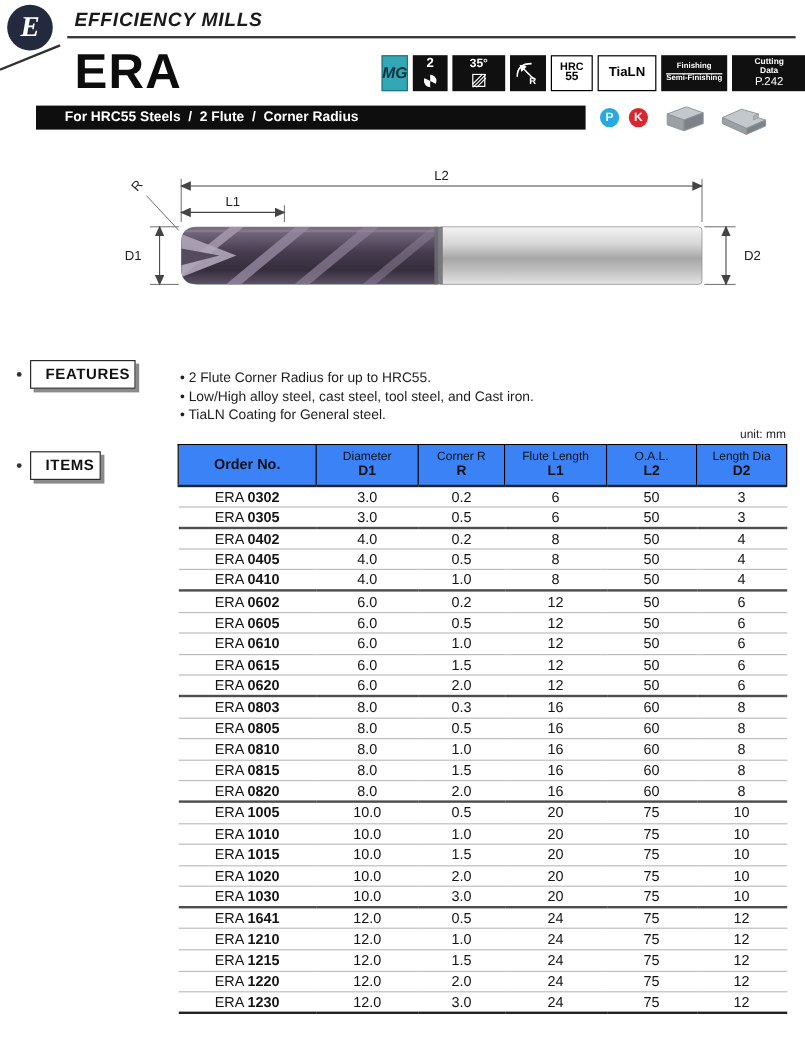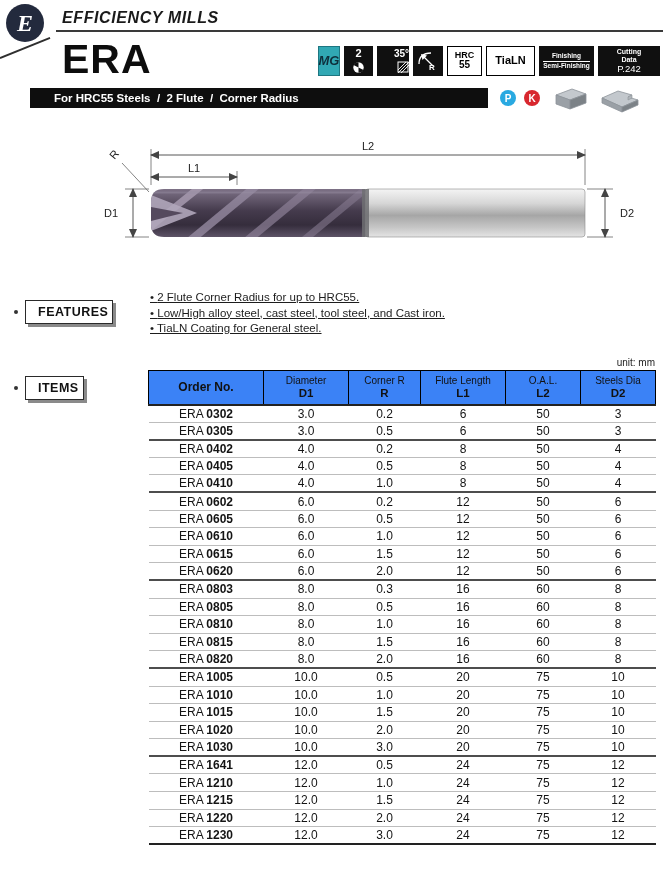--- a/index.html
+++ b/index.html
@@ -33,21 +33,21 @@
 
   
   .badge-row { position:absolute; left:318px; top:46px; height:30px; display:flex; gap:4px; align-items:stretch; }
   .badge {
     display:flex; flex-direction:column; align-items:center; justify-content:center;
     font-weight:bold; line-height:1.05; text-align:center;
   }
   .badge-mg { width:22px; background:#31a8b4; border:1px solid #1d7681; color:#0e2f3c; font-size:13px; font-style:italic; }
   .badge-dark { background:#101010; color:#fff; }
   .badge-flute { width:29px; font-size:11px; }
-  .badge-helix { width:32px; font-size:10px;align-items:flex-end; }
+  .badge-helix { width:44px; font-size:10px; }
   .badge-corner { width:30px; }
   .badge-hrc { width:35px; background:#fff; border:1.5px solid #000; color:#000; }
   .badge-hrc .hrc-t { font-size:9px; font-weight:bold; }
   .badge-hrc .hrc-b { font-size:10px; font-weight:bold; }
   .badge-coat { width:49px; background:#fff; border:1.5px solid #000; color:#000; font-size:11px; }
   .badge-finish { width:55px; font-size:6.5px; gap:1px; padding:2px 1px; }
   .badge-finish .fl1 { border-bottom:1px solid #fff; padding-bottom:1px; width:90%; }
   .badge-cut { width:62px; font-size:7px; padding:2px 1px; }
   .badge-cut .page-ref { font-size:9.5px; font-weight:normal; margin-top:1px; }
   .b-icon { margin-top:1px; }
@@ -75,21 +75,21 @@
   
   .sec-label-row { position:absolute; display:flex; align-items:center; }
   .sec-dot { width:4px; height:4px; background:#333; border-radius:50%; margin-right:7px; }
   .sec-box {
     background:#fff; border:1px solid #2a2a2a; box-shadow:3px 3px 0 #8a8a8a;
     font-size:12.5px; font-weight:bold; letter-spacing:0.5px; padding:4px 4px 4px 12px; color:#111;
   }
   .features-label { left:14px; top:300px; }
   .items-label { left:14px; top:376px; }
 
-  .feature-list { position:absolute; left:150px; top:290px; font-size:11.5px; color:#1d1d1d;text-decoration:underline; }
+  .feature-list { position:absolute; left:150px; top:308px; font-size:11.5px; color:#1d1d1d; }
   .feature-list .f-item { line-height:15.5px; }
   .feature-list .f-item::before { content:"•  "; }
 
   
   .unit-note { position:absolute; left:590px; top:357px; width:65px; text-align:right; font-size:10px; color:#222; }
   .items-table-wrap { position:absolute; left:148px; top:370px; }
   table.items-table { border-collapse:collapse; table-layout:fixed; width:507px; }
   table.items-table th {
     border:1px solid #000; height:34px; padding:0; vertical-align:middle; background:#3b82f6; color:#111;
   }
@@ -284,21 +284,21 @@
             </th>
             <th>
               <div class="t">Flute Length</div>
               <div class="s">L1</div>
             </th>
             <th>
               <div class="t">O.A.L.</div>
               <div class="s">L2</div>
             </th>
             <th>
-              <div class="t">Steels Dia</div>
+              <div class="t">Length Dia</div>
               <div class="s">D2</div>
             </th>
           </tr>
       </thead>
       <tbody>
           <tr>
             <td class="order"><span class="op">ERA </span><b>0302</b></td>
             <td>3.0</td>
             <td>0.2</td>
             <td>6</td>

